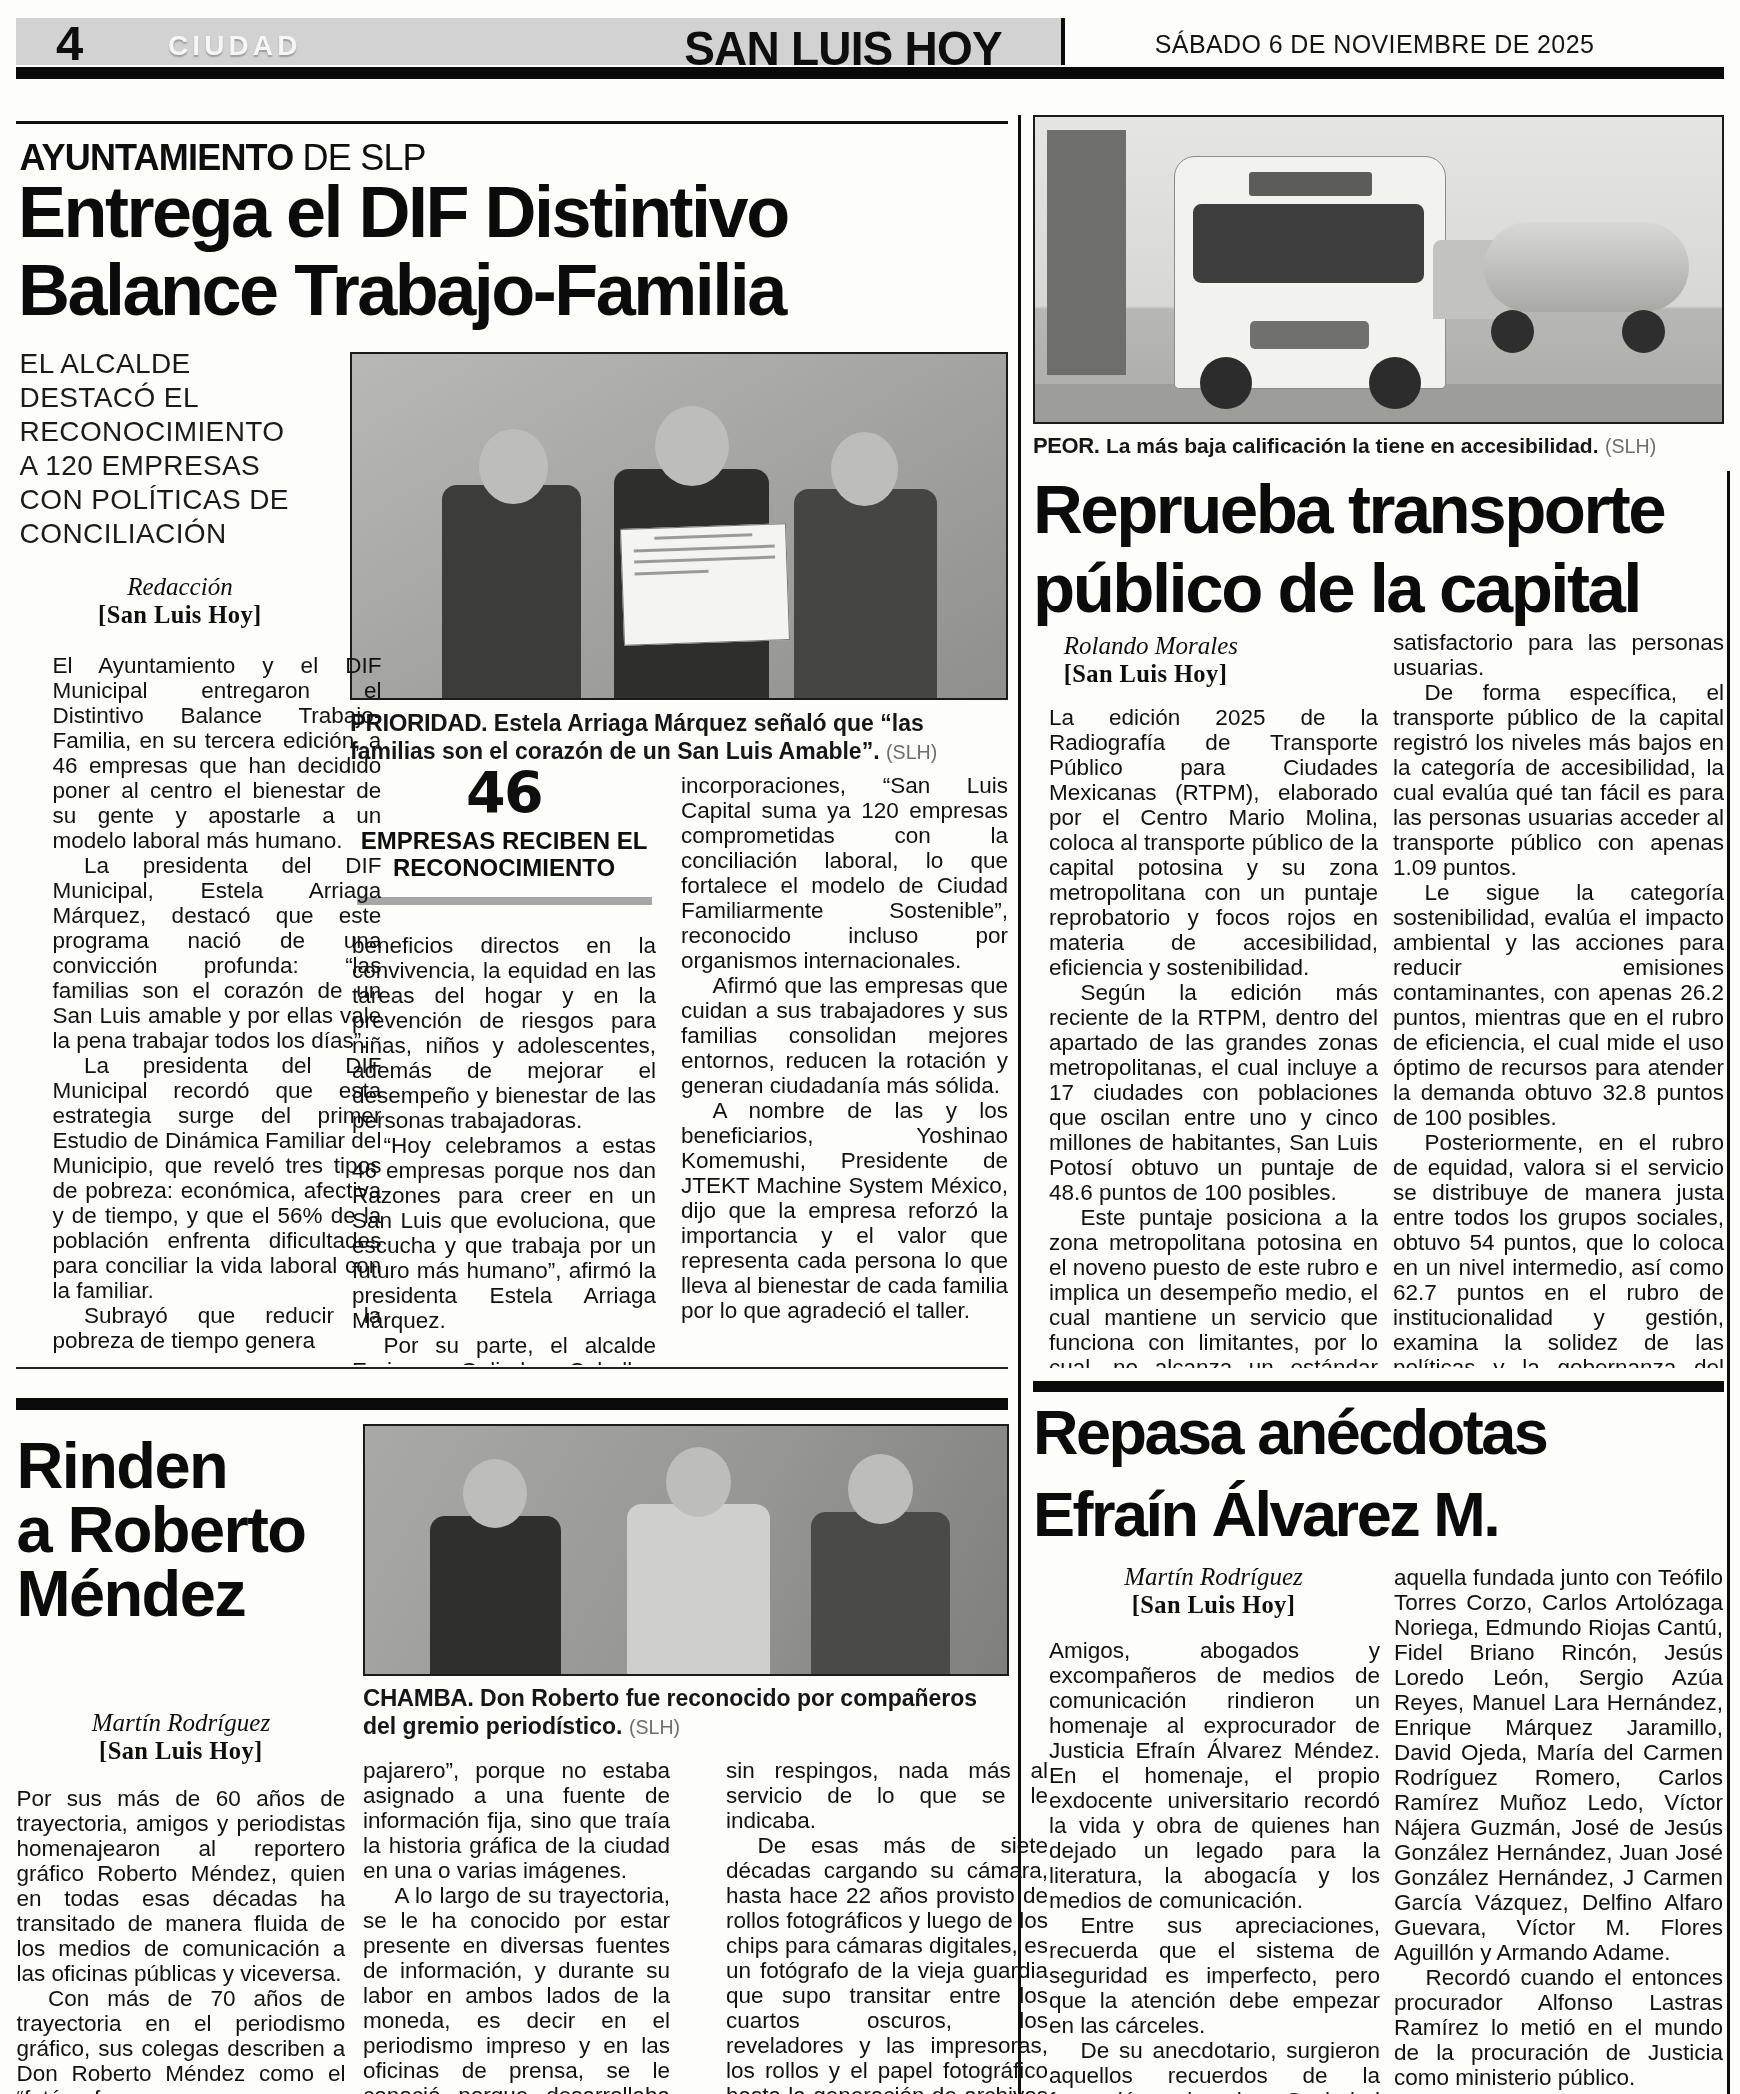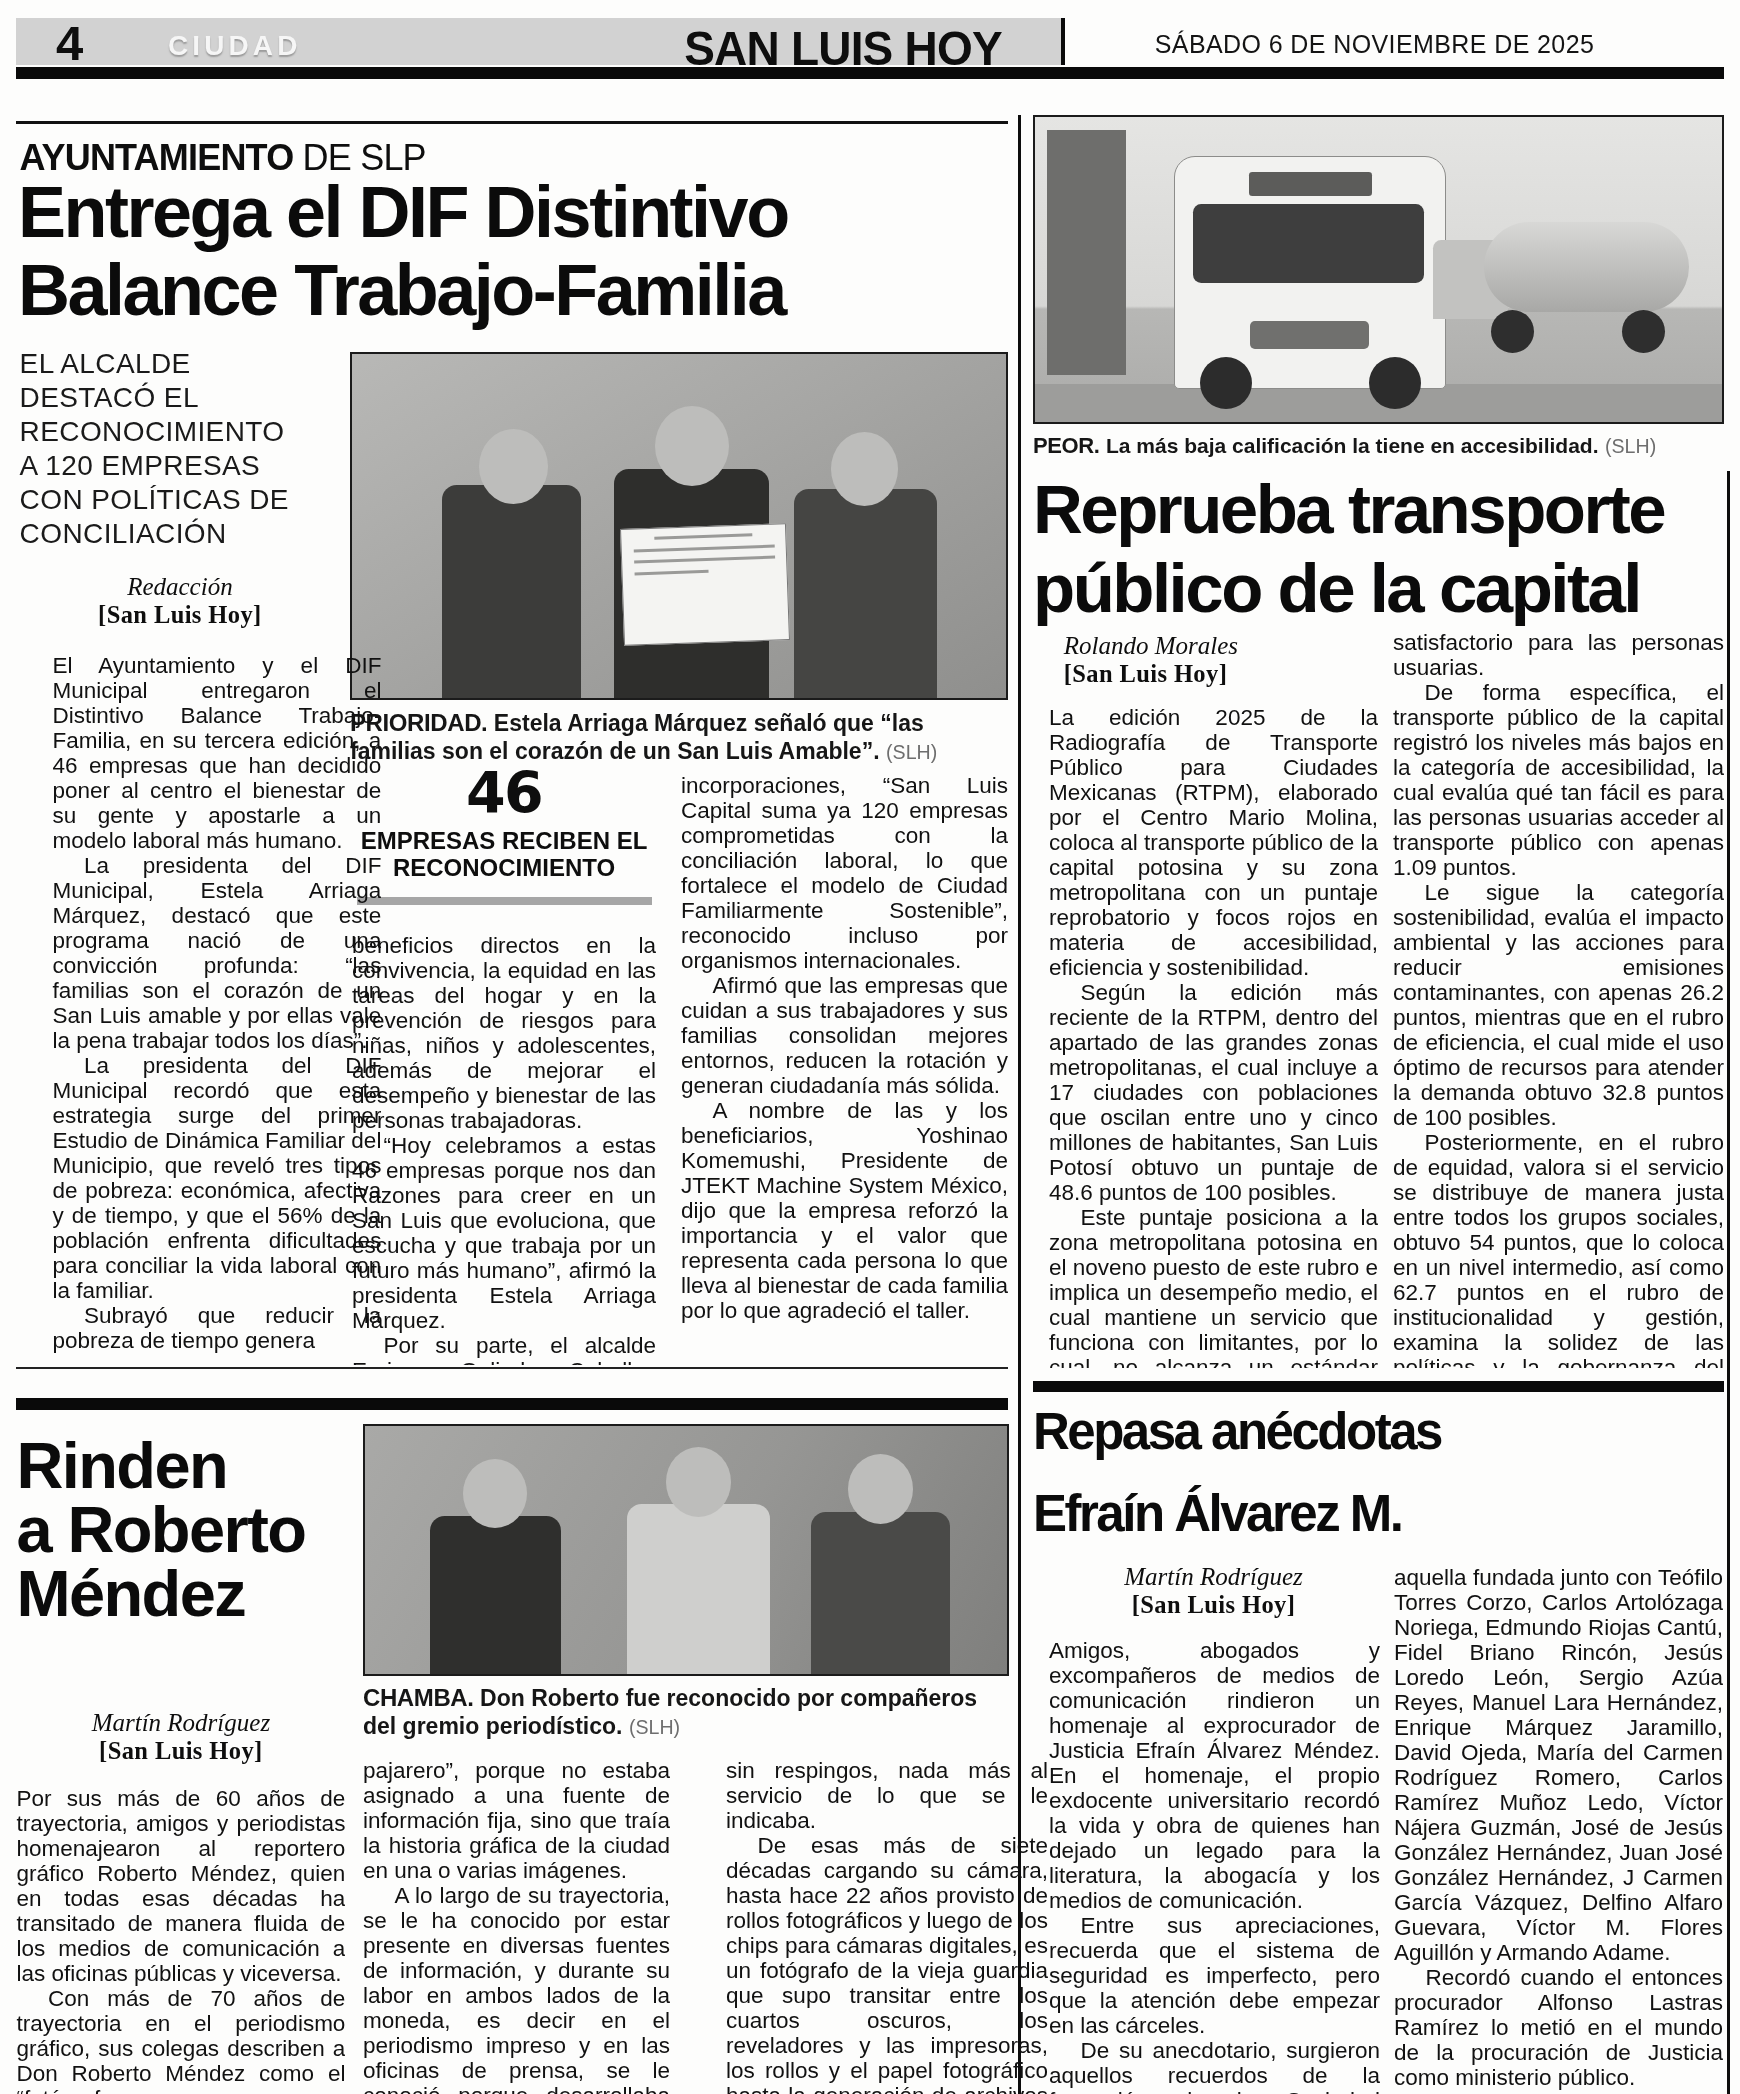--- a/index.html
+++ b/index.html
@@ -94,21 +94,21 @@
   #homenaje-headline .hl-line{display:block;}
   #homenaje-byline{left:16.4px;top:1709px;width:329px;}
   #homenaje-col1{left:16.4px;top:1786px;width:329px;height:309px;overflow:hidden;}
   #homenaje-photo{left:363px;top:1424px;width:646px;height:252px;
                   background:linear-gradient(120deg,#a9a9a7 0%,#969694 55%,#7f7f7d 100%);}
   #homenaje-caption{left:363px;top:1684px;width:646px;}
   #homenaje-col2{left:363px;top:1758px;width:307px;height:337px;overflow:hidden;}
   #homenaje-col3{left:686px;top:1758px;width:322px;height:337px;overflow:hidden;margin-left:40px;}
 
   
-  #anecdotas-headline{left:1033px;top:1391px;font-size:51px;line-height:82px;}
+  #anecdotas-headline{left:1033px;top:1391px;font-size:63px;line-height:82px;}
   #anecdotas-byline{left:1049px;top:1563px;width:329px;}
   #anecdotas-col1{left:1049px;top:1638px;width:331px;height:457px;overflow:hidden;}
   #anecdotas-col2{left:1394px;top:1565px;width:329px;height:530px;overflow:hidden;}
 </style>
 </head>
 <body>
 
 <div id="page">
 
   <div class="abs" id="hdr-strip"></div>

